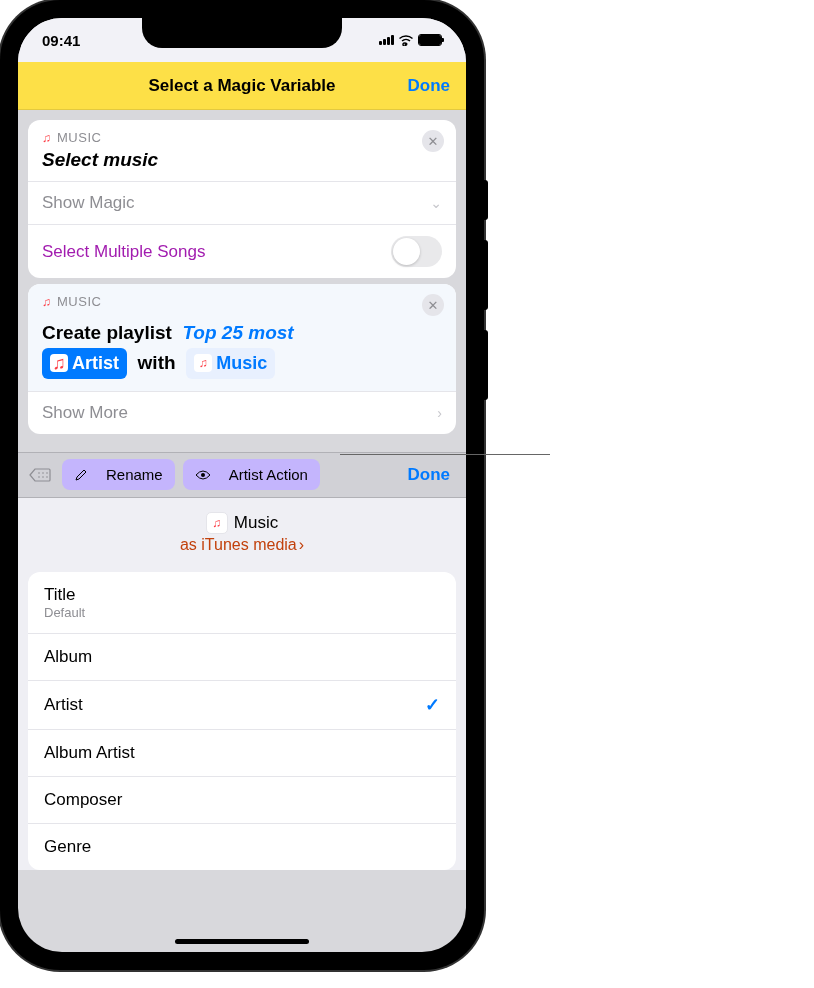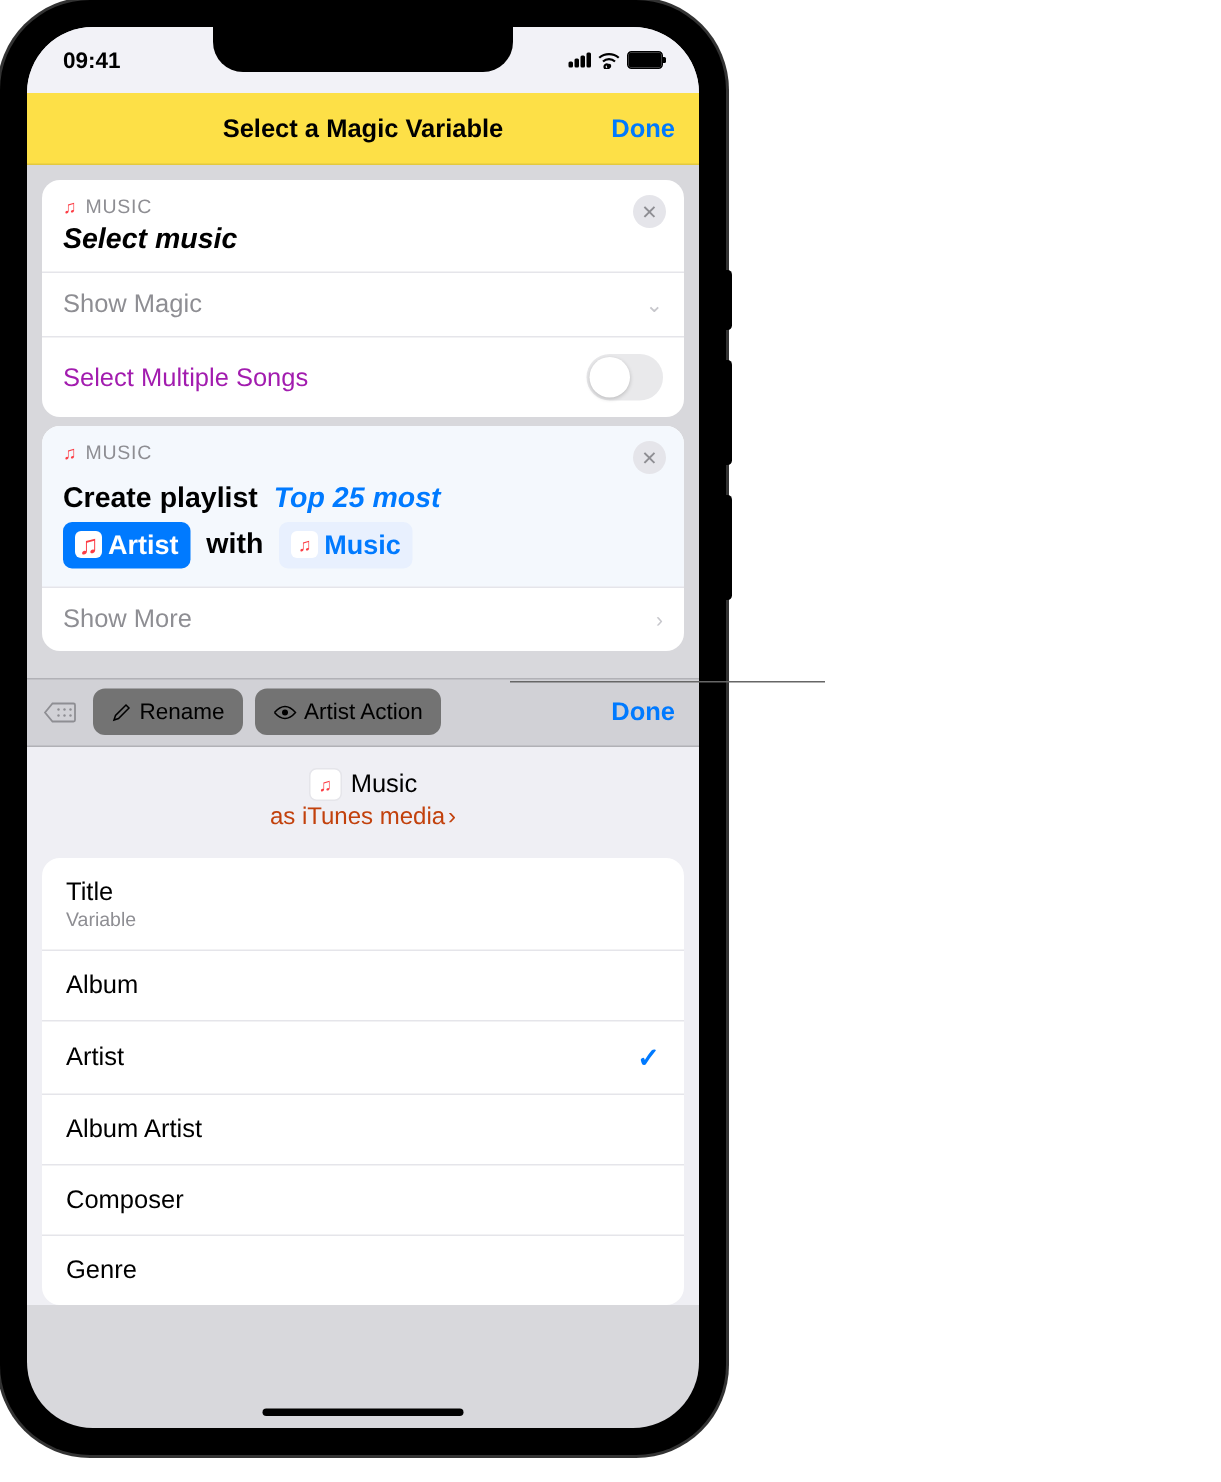--- a/index.html
+++ b/index.html
@@ -139,26 +139,26 @@
       height: 46px;
       display: flex;
       align-items: center;
       padding: 0 8px;
       gap: 8px;
       border-top: 0.5px solid rgba(0,0,0,0.15);
       border-bottom: 0.5px solid rgba(0,0,0,0.15);
     }
     .tb-back { width: 28px; height: 28px; display: flex; align-items: center; justify-content: center; color: #8e8e93; }
     .tb-btn {
-      background: #737373;
+      background: #c4b5fd;
       border-radius: 8px;
       padding: 7px 12px;
       display: flex;
       align-items: center;
-      gap: 5px;
+      gap: 18px;
       font-size: 15px;
       color: #000;
     }
     .tb-done { margin-left: auto; color: #007aff; font-size: 17px; font-weight: 600; padding-right: 8px; }
     
     .var-header { text-align: center; padding: 14px 0 8px; background: #efeff4; }
     .var-name { display: inline-flex; align-items: center; gap: 6px; font-size: 17px; color: #000; }
     .var-icon-box { width: 22px; height: 22px; background: #fff; border-radius: 5px; display: inline-flex; align-items: center; justify-content: center; border: 0.5px solid #e5e5ea; }
     .var-link { color: #c2410c; font-size: 16px; margin-top: 2px; display: inline-flex; align-items: center; gap: 2px; }
     
@@ -321,21 +321,21 @@
             <span>as iTunes media</span> 
             <span>›</span>
           </span></div>
     </div>
 
     <div class="list-section">
       <div class="list">
         <div class="list-item">
           <div class="list-item-label">
             <span>Title</span>
-            <span class="list-sub">Variable</span>
+            <span class="list-sub">Default</span>
           </div>
         </div>
         <div class="list-item">
           <span>Album</span>
         </div>
         <div class="list-item">
           <span>Artist</span>
           <span class="checkmark">✓</span>
         </div>
         <div class="list-item">

